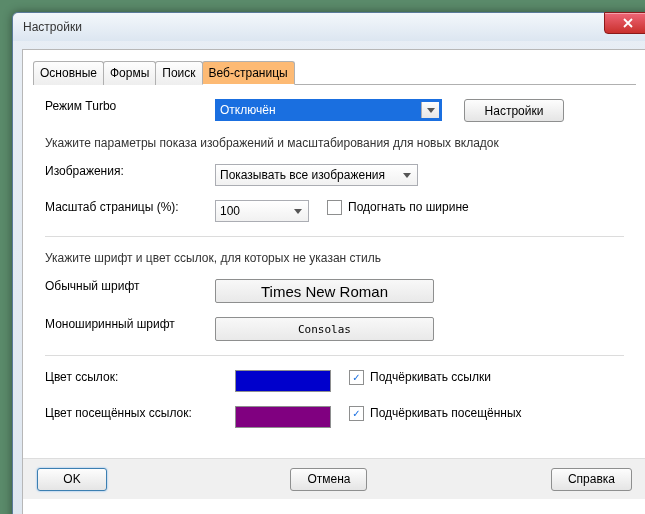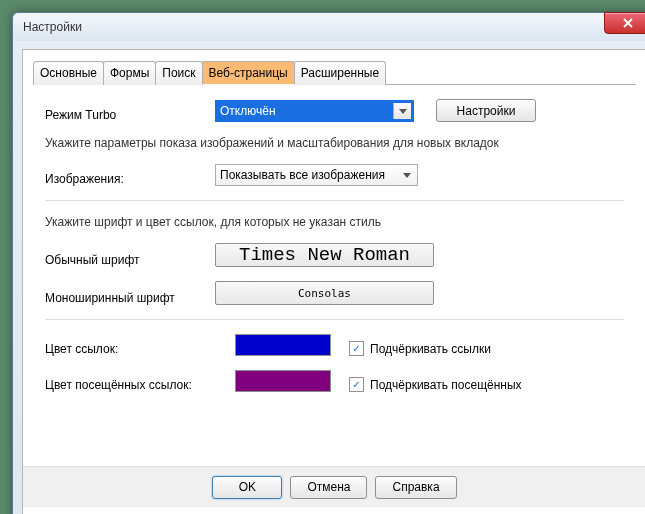--- a/index.html
+++ b/index.html
@@ -6,34 +6,34 @@
   .window{width:645px;height:514px;position:relative;margin:12px;box-shadow:0 0 10px rgba(0,0,0,.4);background:linear-gradient(#e8eef5,#dfe7f0);border:1px solid #5a7a9a;border-radius:6px 6px 0 0;box-sizing:border-box}
   .titlebar{height:28px;display:flex;align-items:center;padding:0 4px 0 10px;background:linear-gradient(#f3f7fb,#dce6f1);border-radius:6px 6px 0 0}
   .title{flex:1;font-size:12px;color:#333}
   .close-btn{width:46px;height:20px;background:linear-gradient(#e67,#c9302c);border:1px solid #8b1a1a;border-radius:0 0 4px 4px;margin-top:-8px;display:flex;align-items:center;justify-content:center;color:#fff;font-weight:bold;font-size:13px;box-shadow:inset 0 1px rgba(255,255,255,.4)}
   .client{position:absolute;left:9px;right:9px;top:36px;bottom:9px;background:#fff;border:1px solid #b7b7b7}
   .tabs{display:flex;margin:10px 0 0 10px}
   .tab{padding:4px 6px;border:1px solid #b0b0b0;border-bottom:none;background:linear-gradient(#fdfdfd,#eee);margin-right:-1px;position:relative;top:1px;cursor:default;border-radius:3px 3px 0 0}
   .tab.active{background:#fdba74;border-bottom:1px solid #fff;z-index:2}
   .tabline{height:1px;background:#b0b0b0;margin:0 10px}
   .panel{padding:14px 22px 0 22px}
-  .row{display:flex;align-items:flex-end;margin-bottom:14px}
+  .row{display:flex;align-items:flex-start;margin-bottom:14px}
   .lbl{width:170px}
   .select{height:22px;border:1px solid #abadb3;background:linear-gradient(#fff,#f1f1f1);display:flex;align-items:center;padding:0 4px;box-sizing:border-box;position:relative}
   .select .arrow{position:absolute;right:2px;top:2px;bottom:2px;width:17px;display:flex;align-items:center;justify-content:center;color:#555}
   .select.blue{background:#1a6fe0;color:#fff;border-color:#1a6fe0}
   .select.blue .arrow{background:linear-gradient(#fdfdfd,#e6e6e6);color:#555;border-left:1px solid #abadb3}
   .btn{height:23px;padding:0 16px;border:1px solid #8e8f8f;background:linear-gradient(#fdfdfd,#e5e5e5);border-radius:3px;display:inline-flex;align-items:center;justify-content:center;min-width:70px;box-sizing:border-box}
   .btn.default{border-color:#3c7fb1;box-shadow:0 0 2px #6badee}
   .hint{color:#333;margin:2px 0 14px 0}
   hr.sep{border:none;border-top:1px solid #dcdcdc;margin:4px 0 14px 0}
   .chk{width:13px;height:13px;border:1px solid #8e8f8f;background:#fff;display:inline-flex;align-items:center;justify-content:center;margin-right:6px;font-size:10px;color:#1a6fe0}
   .fontbtn{height:22px;width:217px;border:1px solid #8e8f8f;background:linear-gradient(#f8f8f8,#e9e9e9);display:flex;align-items:center;justify-content:center;border-radius:2px}
   .swatch{width:94px;height:20px;border:1px solid #8e8f8f}
-  .footer{position:absolute;left:0;right:0;bottom:8px;height:40px;background:#f0f0f0;border-top:1px solid #ddd;display:flex;align-items:center;justify-content:center;padding:0 14px;gap:8px}
+  .footer{position:absolute;left:0;right:0;bottom:16px;height:40px;background:#f0f0f0;border-top:1px solid #ddd;display:flex;align-items:center;justify-content:space-between;padding:0 14px;gap:8px}
   .tri{display:inline-block;width:0;height:0;border-left:4px solid transparent;border-right:4px solid transparent;border-top:5px solid currentColor}
 </style>
 </head>
 <body>
 
 <div class="window">
   <div class="titlebar">
     <div class="title">Настройки</div>
     <div class="close-btn">
       <svg width="10" height="10" viewBox="0 0 10 10">
@@ -41,29 +41,28 @@
         </svg>
     </div>
   </div>
 
   <div class="client">
     <div class="tabs">
       <div class="tab">Основные</div>
       <div class="tab">Формы</div>
       <div class="tab">Поиск</div>
       <div class="tab active">Веб-страницы</div>
-      <div class="tab">Расширенные</div>
     </div>
     <div class="tabline"></div>
 
     <div class="panel">
 
       <div class="row">
         <div class="lbl">Режим Turbo</div>
-        <div class="select blue" style="width:199px">
+        <div class="select blue" style="width:227px">
           <span>Отключён</span>
           <span class="arrow">
               <span class="tri"></span>
             </span>
         </div>
         <div style="width:22px"></div>
         <div class="btn" style="min-width:100px">Настройки</div>
       </div>
 
       <div class="hint">Укажите параметры показа изображений и масштабирования для новых вкладок</div>
@@ -71,28 +70,40 @@
       <div class="row">
         <div class="lbl">Изображения:</div>
         <div class="select" style="width:203px">
           <span>Показывать все изображения</span>
           <span class="arrow">
               <span class="tri"></span>
             </span>
         </div>
       </div>
 
+      <div class="row">
+        <div class="lbl">Масштаб страницы (%):</div>
+        <div class="select" style="width:94px">
+          <span>100</span>
+          <span class="arrow">
+              <span class="tri"></span>
+            </span>
+        </div>
+        <div style="width:18px"></div>
+        <span class="chk"></span>
+        <span>Подогнать по ширине</span>
+      </div>
 
       <hr class="sep">
 
       <div class="hint">Укажите шрифт и цвет ссылок, для которых не указан стиль</div>
 
       <div class="row">
         <div class="lbl">Обычный шрифт</div>
-        <div class="fontbtn" style="font-family:Liberation Mono, monospace;font-size:19px">Times New Roman</div>
+        <div class="fontbtn" style="font-family:Liberation Sans, sans-serif;font-size:15px">Times New Roman</div>
       </div>
 
       <div class="row">
         <div class="lbl">Моноширинный шрифт</div>
         <div class="fontbtn" style="font-family:Consolas,monospace;font-size:11px">Consolas</div>
       </div>
 
       <hr class="sep">
 
 

